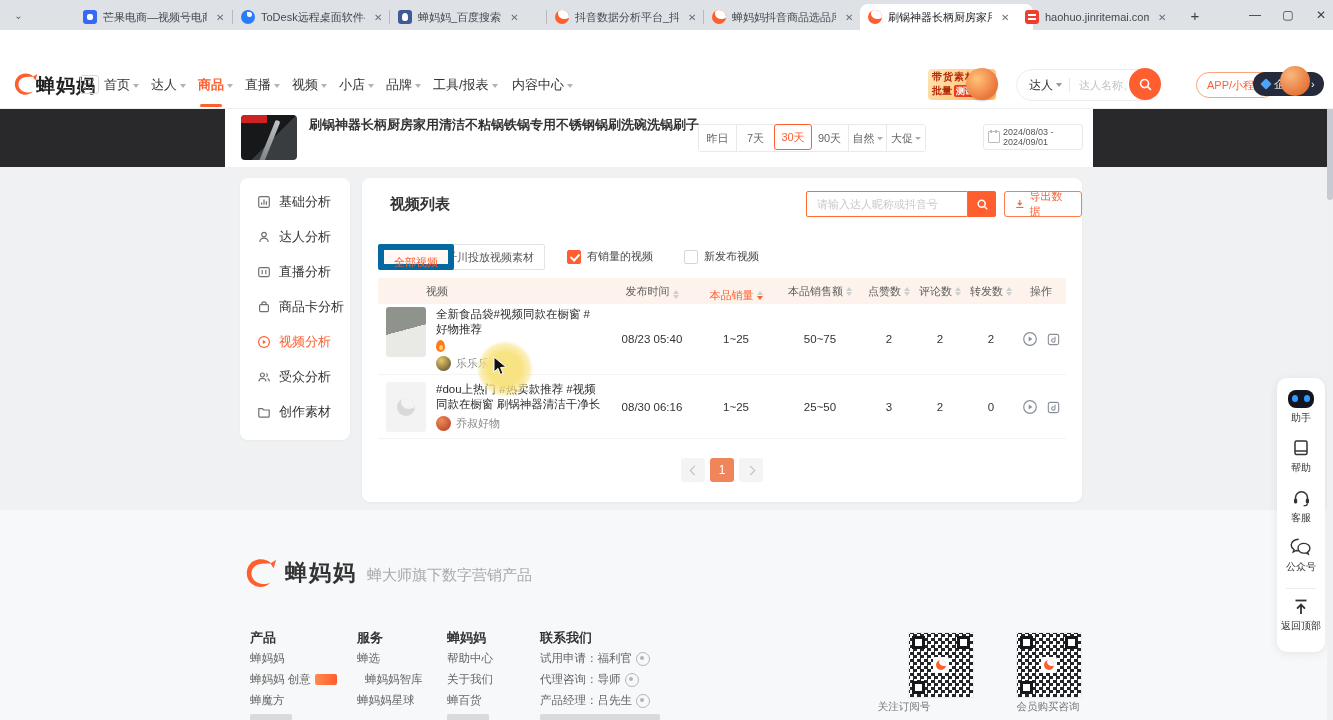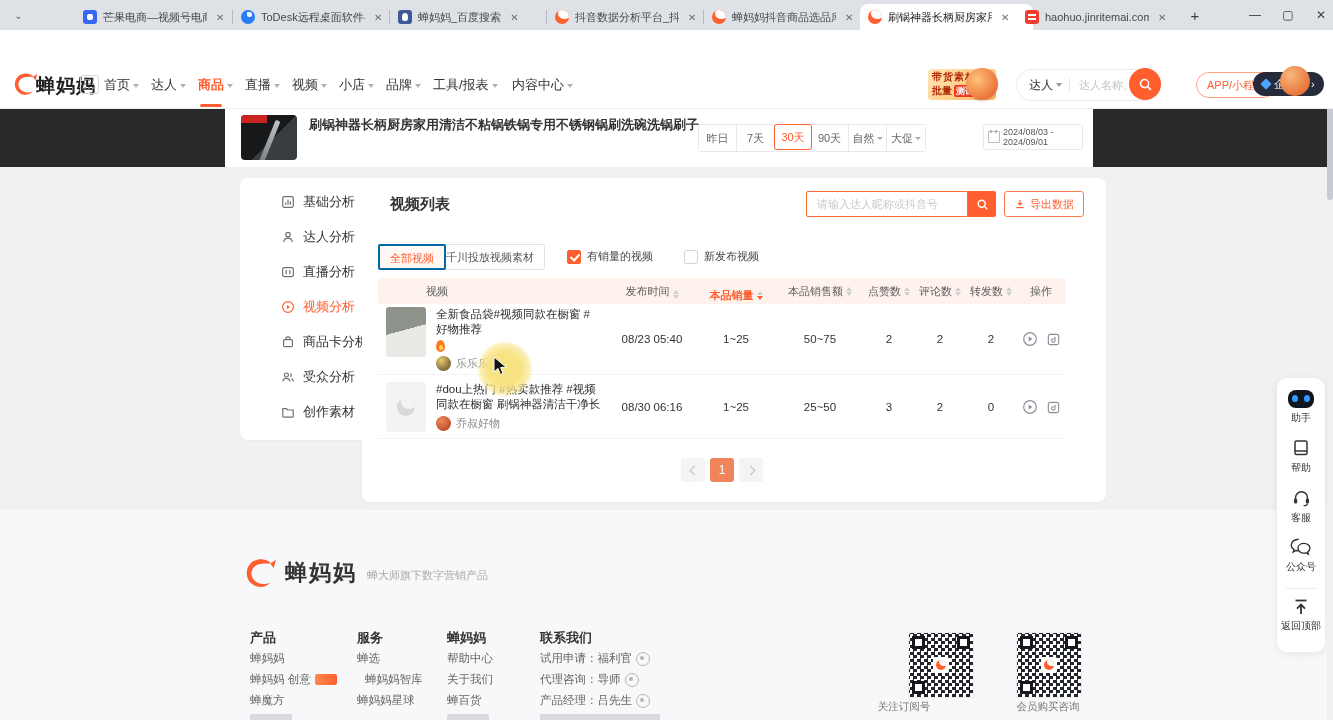--- a/index.html
+++ b/index.html
@@ -88,49 +88,49 @@
   .dtab:last-child{border-right:none;}
   .dtab.active{color:#ff5e2f;border:1px solid #ff5e2f;border-radius:3px;background:#fff;margin:-1px;z-index:2;}
   .dtab .car{width:0;height:0;border-left:3px solid transparent;border-right:3px solid transparent;border-top:3.5px solid #aaa;}
   .drange{position:absolute;left:758px;top:16px;width:100px;height:26px;border:1px solid #e9e9e9;border-radius:3px;
           display:flex;align-items:center;font-size:9px;color:#555;gap:3px;padding:0 4px;box-sizing:border-box;}
   .calico{width:10px;height:10px;border:1px solid #bbb;border-radius:1px;position:relative;flex:0 0 auto;}
   .calico::after{content:"";position:absolute;left:1px;top:-2px;width:2px;height:3px;background:#bbb;box-shadow:5px 0 0 #bbb;}
   
   .pagebody{position:absolute;left:0;top:167px;width:1333px;height:343px;background:#f0f1f3;}
   .footbg{position:absolute;left:0;top:510px;width:1333px;height:210px;background:#f7f8f9;}
-  .card{position:absolute;background:#fff;border-radius:8px;box-shadow:0 1px 3px rgba(0,0,0,.04);padding-left:24px;}
+  .card{position:absolute;background:#fff;border-radius:8px;box-shadow:0 1px 3px rgba(0,0,0,.04);}
   
   .side{left:240px;top:178px;width:110px;height:262px;}
   .sitem{position:relative;height:35px;display:flex;align-items:center;gap:8px;padding-left:17px;font-size:13px;color:#333;}
   .sitem.active{color:#ff5e2f;}
   .sitem svg{flex:0 0 auto;}
   
   .main{left:362px;top:178px;width:720px;height:324px;}
   .vl-title{position:absolute;left:28px;top:17px;font-size:15px;font-weight:bold;color:#333;}
   .lsearch{position:absolute;left:444px;top:13px;width:162px;height:26px;border:1px solid #ff6a35;border-radius:2px 0 0 2px;
            display:flex;align-items:center;box-sizing:border-box;background:#fff;}
   .lsearch input{border:none;outline:none;width:140px;margin-left:8px;font-size:11px;color:#333;background:transparent;}
   .lsearch input::placeholder{color:#c9c9c9;}
   .lsearchbtn{position:absolute;left:606px;top:13px;width:28px;height:26px;background:#ff5e2f;border-radius:0 2px 2px 0;
               display:flex;align-items:center;justify-content:center;}
   .exportbtn{position:absolute;left:642px;top:13px;height:26px;padding:0 9px;border:1px solid #ff7a4d;border-radius:3px;
              color:#ff5e2f;font-size:11px;display:flex;align-items:center;gap:4px;box-sizing:border-box;}
   .ftab{position:absolute;top:66px;height:26px;line-height:24px;padding:0 10px;font-size:11px;box-sizing:border-box;}
-  .ftab.a{left:16px;border:2px solid #0369a1;color:#ff5e2f;background:#fff8f4;border-radius:2px;z-index:2;}
+  .ftab.a{left:16px;border:6px solid #0369a1;color:#ff5e2f;background:#fff8f4;border-radius:2px;z-index:2;}
   .ftab.b{left:73px;border:1px solid #e3e3e3;color:#555;background:#fff;border-radius:0 2px 2px 0;}
   .cbgroup{position:absolute;top:71px;display:flex;align-items:center;gap:6px;font-size:11px;color:#444;}
   .cb{width:14px;height:14px;border:1px solid #d6d6d6;border-radius:2px;background:#fff;position:relative;box-sizing:border-box;}
   .cb.on{background:#ff5e2f;border-color:#ff5e2f;}
   .cb.on::after{content:"";position:absolute;left:4px;top:1px;width:4px;height:7px;border:solid #fff;border-width:0 2px 2px 0;transform:rotate(42deg);}
   
   .thead{position:absolute;left:16px;top:100px;width:688px;height:26px;background:#fdf3ec;border-radius:2px;
          display:flex;align-items:center;font-size:11px;color:#5c5c5c;}
   .th{display:flex;align-items:center;justify-content:center;gap:3px;}
-  .th.sales{color:#ff5e2f;font-weight:bold;margin-top:8px;}
+  .th.sales{color:#ff5e2f;font-weight:normal;margin-top:8px;}
   .sortg{display:inline-flex;flex-direction:column;gap:1px;}
   .tri-u{width:0;height:0;border-left:3px solid transparent;border-right:3px solid transparent;border-bottom:4px solid #cfcfcf;}
   .tri-d{width:0;height:0;border-left:3px solid transparent;border-right:3px solid transparent;border-top:4px solid #cfcfcf;}
   .tri-d.on{border-top-color:#ff5e2f;}
   .col-v{width:230px;justify-content:flex-start;padding-left:48px;box-sizing:border-box;}
   .col-t{width:88px;align-items:flex-end;}.col-s{width:80px;}.col-r{width:88px;}.col-l{width:50px;}.col-c{width:52px;}.col-sh{width:50px;}.col-o{width:50px;}
   .trow{position:absolute;left:16px;width:688px;display:flex;align-items:center;font-size:11.5px;color:#333;}
   .trow .cell{text-align:center;}
   .rowline{position:absolute;left:16px;width:688px;height:1px;background:#f2f3f5;}
   .vcell{display:flex;gap:10px;align-items:flex-start;box-sizing:border-box;padding-left:8px;}
@@ -150,21 +150,21 @@
   .opbtns{display:flex;gap:8px;justify-content:center;align-items:center;}
   
   .pgn{position:absolute;left:0;top:280px;width:720px;display:flex;justify-content:center;gap:5px;}
   .pbtn{width:24px;height:24px;border-radius:3px;background:#f4f4f5;display:flex;align-items:center;justify-content:center;}
   .pbtn .chv{width:6px;height:6px;border-top:1.5px solid #b9bdc4;border-right:1.5px solid #b9bdc4;}
   .pbtn .chv.l{transform:rotate(-135deg);margin-left:2px;}
   .pbtn .chv.r{transform:rotate(45deg);margin-right:2px;}
   .pbtn.cur{background:#f0855c;color:#fff;font-size:12px;}
   
   .flogo{position:absolute;left:243px;top:556px;display:flex;align-items:center;}
-  .ftagline{font-size:11px;color:#a9a9a9;margin-left:10px;margin-top:5px;}
+  .ftagline{font-size:15px;color:#a9a9a9;margin-left:10px;margin-top:5px;}
   .fbrand{font-size:22px;font-weight:bold;color:#333;margin-left:8px;letter-spacing:2px;}
   .fcol-h{position:absolute;top:629px;font-size:13px;font-weight:bold;color:#333;}
   .flink{position:absolute;font-size:11.5px;color:#666;display:flex;align-items:center;gap:4px;}
   .nbadge{display:inline-block;width:22px;height:11px;border-radius:2px;background:linear-gradient(90deg,#ff8a4d,#ff5e2f);}
   .ccirc{width:12px;height:12px;border:1px solid #b5b5b5;border-radius:50%;position:relative;}
   .ccirc::after{content:"";position:absolute;left:3px;top:3px;width:4px;height:4px;border-radius:50%;background:#b5b5b5;}
   .qrbox{position:absolute;width:64px;height:64px;background:#fff;border:1px solid #ececec;
          background-image:repeating-conic-gradient(#23262b 0 25%,#fff 0 50%);background-size:7px 7px;background-position:1px 1px;}
   .fm{position:absolute;width:13px;height:13px;border:3px solid #16181c;background:#fff;box-sizing:border-box;}
   .fm.tl{left:3px;top:3px;}.fm.tr{right:3px;top:3px;}.fm.bl{left:3px;bottom:3px;}
@@ -396,33 +396,33 @@
         </svg>
       <span>达人分析</span>
     </div>
     <div class="sitem">
       <svg width="14" height="14" viewBox="0 0 14 14">
           <rect x="1.7" y="2.6" width="10.6" height="9" rx="1.5" fill="none" stroke="#707070" stroke-width="1.2"></rect>
           <path d="M5.2 5v4.2M8.8 5v4.2" stroke="#707070" stroke-width="1.2"></path>
         </svg>
       <span>直播分析</span>
     </div>
+    <div class="sitem">
+      <svg width="14" height="14" viewBox="0 0 14 14">
+          <path d="M4.8 4.6V4a2.2 2.2 0 0 1 4.4 0v.6" fill="none" stroke="#707070" stroke-width="1.2"></path>
+          <rect x="2.6" y="4.6" width="8.8" height="7" rx="1.2" fill="none" stroke="#707070" stroke-width="1.2"></rect>
+        </svg>
+      <span>商品卡分析</span>
+    </div>
     <div class="sitem active">
       <svg width="14" height="14" viewBox="0 0 14 14">
           <circle cx="7" cy="7" r="5.4" fill="none" stroke="#ff5e2f" stroke-width="1.2"></circle>
           <path d="M5.8 4.9l3.4 2.1-3.4 2.1z" fill="#ff5e2f"></path>
         </svg>
       <span>视频分析</span>
-    </div>
-    <div class="sitem">
-      <svg width="14" height="14" viewBox="0 0 14 14">
-          <path d="M4.8 4.6V4a2.2 2.2 0 0 1 4.4 0v.6" fill="none" stroke="#707070" stroke-width="1.2"></path>
-          <rect x="2.6" y="4.6" width="8.8" height="7" rx="1.2" fill="none" stroke="#707070" stroke-width="1.2"></rect>
-        </svg>
-      <span>商品卡分析</span>
     </div>
     <div class="sitem">
       <svg width="14" height="14" viewBox="0 0 14 14">
           <circle cx="5.4" cy="5" r="2" fill="none" stroke="#707070" stroke-width="1.2"></circle>
           <path d="M1.8 11.4c.3-2.1 1.9-3 3.6-3s3.3.9 3.6 3" fill="none" stroke="#707070" stroke-width="1.2"></path>
           <path d="M9.4 3.4a2 2 0 0 1 0 3.4M10.6 8.6c1 .4 1.7 1.3 1.9 2.8" fill="none" stroke="#707070" stroke-width="1.2"></path>
         </svg>
       <span>受众分析</span>
     </div>
     <div class="sitem">

